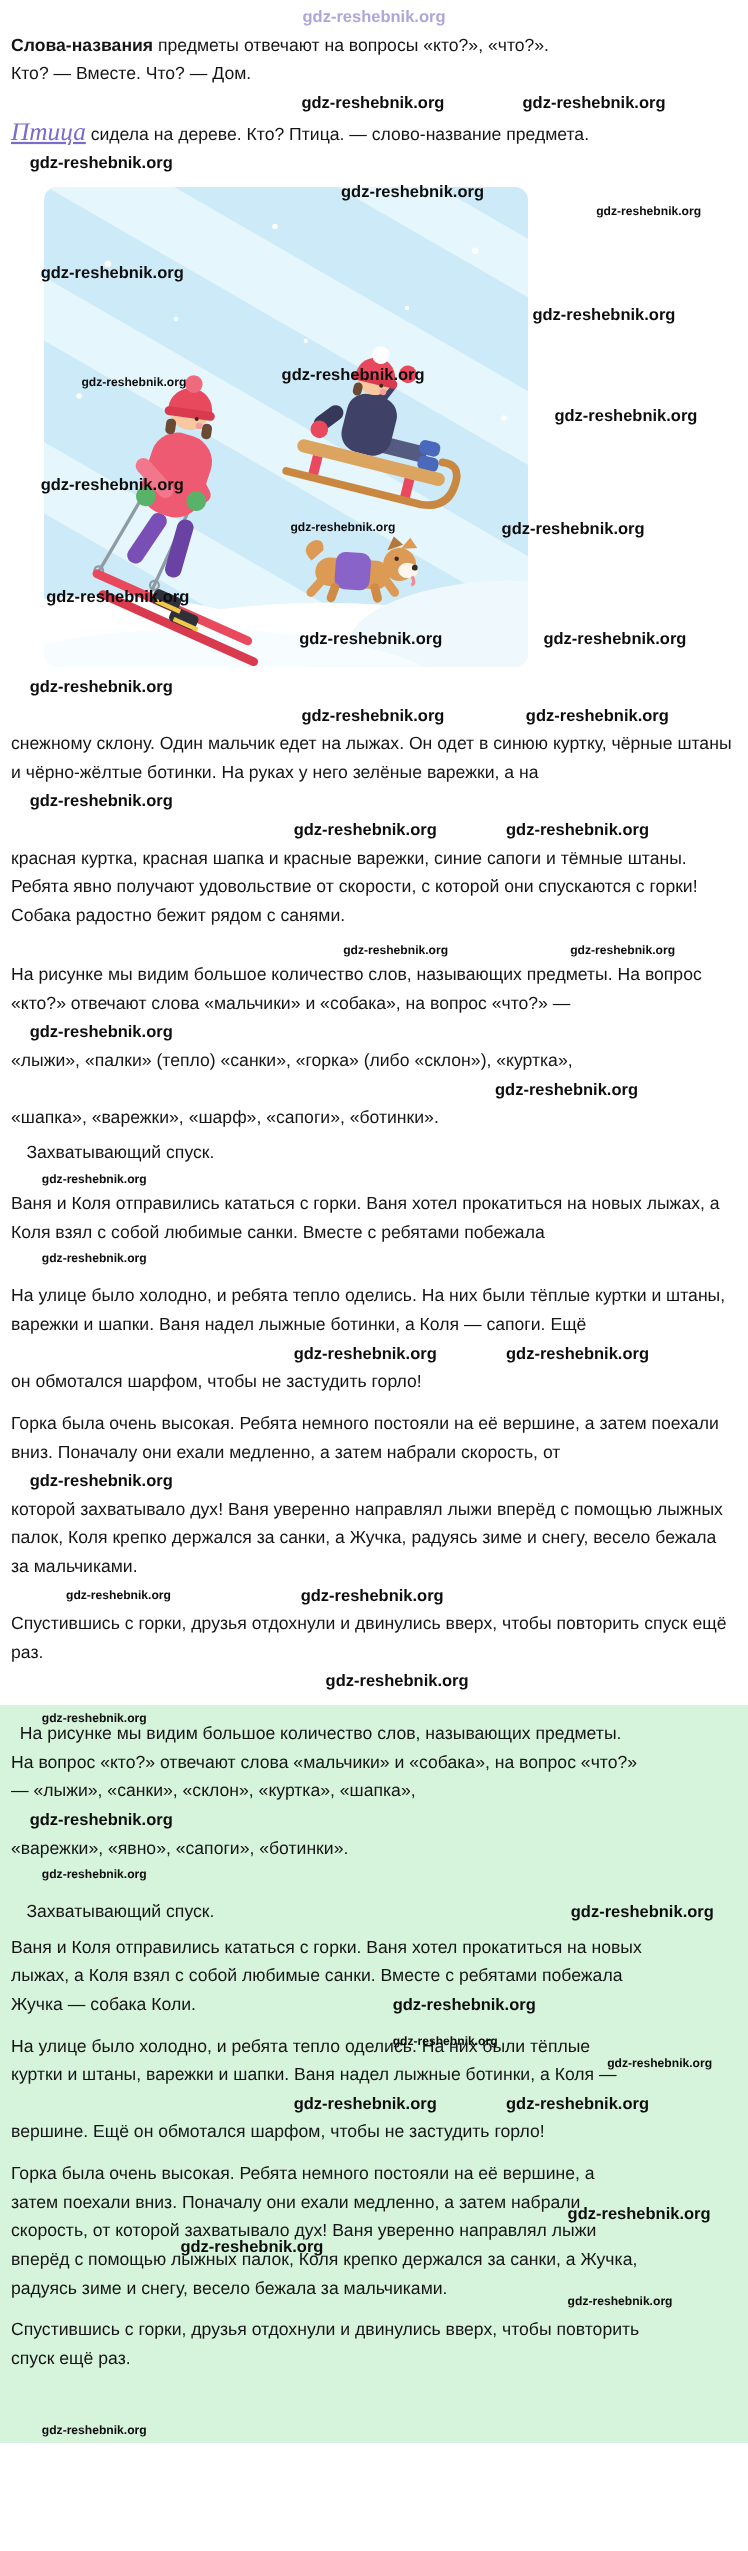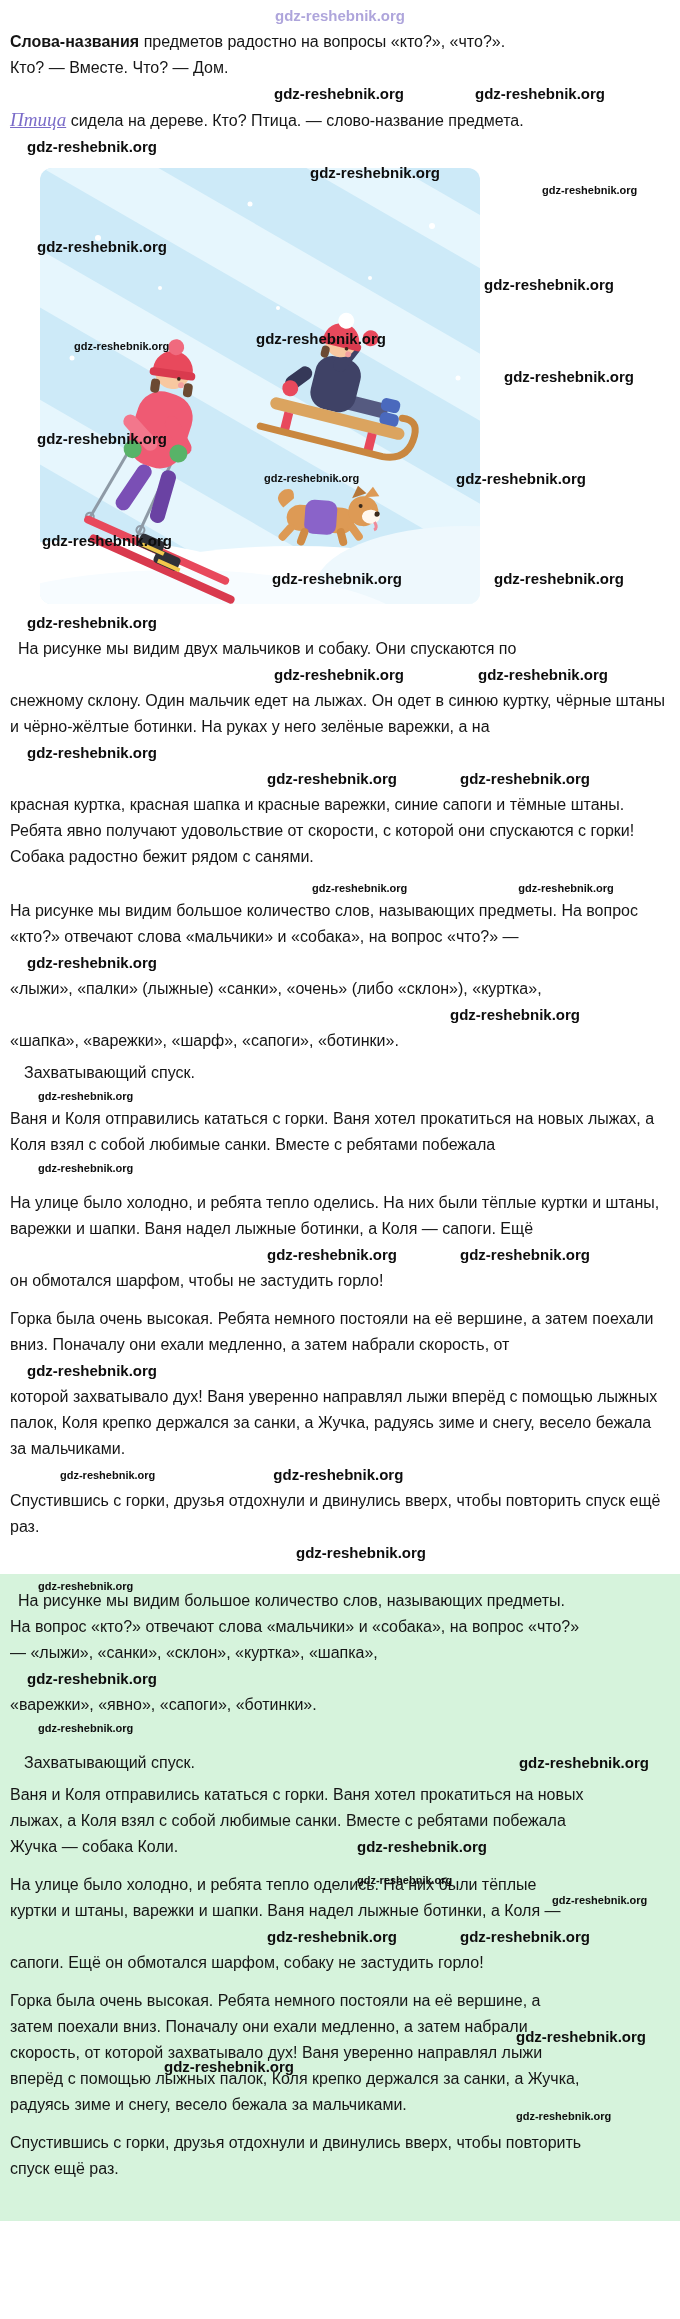--- a/index.html
+++ b/index.html
@@ -19,21 +19,21 @@
     font-size:15px; line-height:22px; white-space:nowrap; display:inline-block;
   }
   .wm.sm { font-size:11px; line-height:16px; }
   .wm-row { display:flex; align-items:center; min-height:26px; }
   .wm-row.tight { min-height:20px; }
   .top-wm-row { text-align:center; margin-top:3px; min-height:24px; }
   .wm.top { color:var(--header-watermark,#a89ed9); opacity:.92; }
   .rule-term { font-weight:bold; }
   .sample-link {
     color:var(--link,#7b6cc9); text-decoration:underline;
-    font-family:"Liberation Serif", serif; font-style:italic; font-size:19px;
+    font-family:"Liberation Serif", serif; font-style:italic; font-size:23px;
   }
   .illustration-wrap { position:relative; height:440px; margin:8px 0 2px; }
   .illustration-wrap svg { position:absolute; left:30px; top:0; }
   .ol { position:absolute; }
   .story-title { padding-left:14px; }
   .green-part {
     background:var(--highlight-bg,#d6f3dc);
     flex:1 1 auto; min-height:520px;
     position:relative; margin-top:8px;
     padding:14px 95px 0 10px;
@@ -44,21 +44,21 @@
 <body>
 
 <div class="page">
 
   <div class="white-part">
 
     <div class="top-wm-row">
       <span class="wm top">gdz-reshebnik.org</span>
     </div>
 
-    <p><span class="rule-term">Слова-названия</span><span> предметов радостно на вопросы «кто?», «что?».</span></p>
+    <p><span class="rule-term">Слова-названия</span><span> предметы отвечают на вопросы «кто?», «что?».</span></p>
 
     <p>Кто? — Вместе. Что? — Дом.</p>
 
     <div class="wm-row">
       <span class="wm" style="margin-left:264px">gdz-reshebnik.org</span>
       <span class="wm" style="margin-left:71px">gdz-reshebnik.org</span>
     </div>
 
     <p><a href="#" class="sample-link">Птица</a><span> сидела на дереве. Кто? Птица. — слово-название предмета.</span></p>
 
@@ -184,21 +184,20 @@
       <span class="wm ol" style="left:446px;top:300px">gdz-reshebnik.org</span>
       <span class="wm ol" style="left:32px;top:362px">gdz-reshebnik.org</span>
       <span class="wm ol" style="left:262px;top:400px">gdz-reshebnik.org</span>
       <span class="wm ol" style="left:484px;top:400px">gdz-reshebnik.org</span>
     </div>
 
     <div class="wm-row">
       <span class="wm" style="margin-left:17px">gdz-reshebnik.org</span>
     </div>
 
-    <p class="ind">На рисунке мы видим двух мальчиков и собаку. Они спускаются по</p>
     <div class="wm-row">
       <span class="wm" style="margin-left:264px">gdz-reshebnik.org</span>
       <span class="wm" style="margin-left:74px">gdz-reshebnik.org</span>
     </div>
     <p>снежному склону. Один мальчик едет на лыжах. Он одет в синюю куртку, чёрные штаны и чёрно-жёлтые ботинки. На руках у него зелёные варежки, а на</p>
     <div class="wm-row">
       <span class="wm" style="margin-left:17px">gdz-reshebnik.org</span>
     </div>
     <div class="wm-row">
       <span class="wm" style="margin-left:257px">gdz-reshebnik.org</span>
@@ -207,21 +206,21 @@
     <p>красная куртка, красная шапка и красные варежки, синие сапоги и тёмные штаны. Ребята явно получают удовольствие от скорости, с которой они спускаются с горки! Собака радостно бежит рядом с санями.</p>
 
     <div class="wm-row tight mt8">
       <span class="wm sm" style="margin-left:302px">gdz-reshebnik.org</span>
       <span class="wm sm" style="margin-left:111px">gdz-reshebnik.org</span>
     </div>
     <p>На рисунке мы видим большое количество слов, называющих предметы. На вопрос «кто?» отвечают слова «мальчики» и «собака», на вопрос «что?» —</p>
     <div class="wm-row">
       <span class="wm" style="margin-left:17px">gdz-reshebnik.org</span>
     </div>
-    <p>«лыжи», «палки» (лыжные) «санки», «очень» (либо «склон»), «куртка»,</p>
+    <p>«лыжи», «палки» (тепло) «санки», «горка» (либо «склон»), «куртка»,</p>
     <div class="wm-row">
       <span class="wm" style="margin-left:440px">gdz-reshebnik.org</span>
     </div>
     <p>«шапка», «варежки», «шарф», «сапоги», «ботинки».</p>
 
     <p class="story-title mt6">Захватывающий спуск.</p>
     <div class="wm-row tight">
       <span class="wm sm" style="margin-left:28px">gdz-reshebnik.org</span>
     </div>
     <p>Ваня и Коля отправились кататься с горки. Ваня хотел прокатиться на новых лыжах, а Коля взял с собой любимые санки. Вместе с ребятами побежала</p>
@@ -265,21 +264,21 @@
 
     <p class="story-title mt12 full"><span>Захватывающий спуск.</span><span class="wm" style="margin-left:324px">gdz-reshebnik.org</span></p>
 
     <p class="mt6">Ваня и Коля отправились кататься с горки. Ваня хотел прокатиться на новых лыжах, а Коля взял с собой любимые санки. Вместе с ребятами побежала Жучка — собака Коли.</p>
 
     <p class="mt12">На улице было холодно, и ребята тепло оделись. На них были тёплые куртки и штаны, варежки и шапки. Ваня надел лыжные ботинки, а Коля —</p>
     <div class="wm-row">
       <span class="wm" style="margin-left:257px">gdz-reshebnik.org</span>
       <span class="wm" style="margin-left:63px">gdz-reshebnik.org</span>
     </div>
-    <p>сапоги. Ещё он обмотался шарфом, собаку не застудить горло!</p>
+    <p>вершине. Ещё он обмотался шарфом, чтобы не застудить горло!</p>
 
     <p class="mt12">Горка была очень высокая. Ребята немного постояли на её вершине, а затем поехали вниз. Поначалу они ехали медленно, а затем набрали скорость, от которой захватывало дух! Ваня уверенно направлял лыжи вперёд с помощью лыжных палок, Коля крепко держался за санки, а Жучка, радуясь зиме и снегу, весело бежала за мальчиками.</p>
 
     <p class="mt12">Спустившись с горки, друзья отдохнули и двинулись вверх, чтобы повторить спуск ещё раз.</p>
 
     <span class="wm ol sm" style="left:38px;top:4px">gdz-reshebnik.org</span>
     <span class="wm ol" style="left:357px;top:262px">gdz-reshebnik.org</span>
     <span class="wm ol sm" style="left:357px;top:298px">gdz-reshebnik.org</span>
     <span class="wm ol sm" style="left:552px;top:318px">gdz-reshebnik.org</span>
     <span class="wm ol" style="left:516px;top:452px">gdz-reshebnik.org</span>

